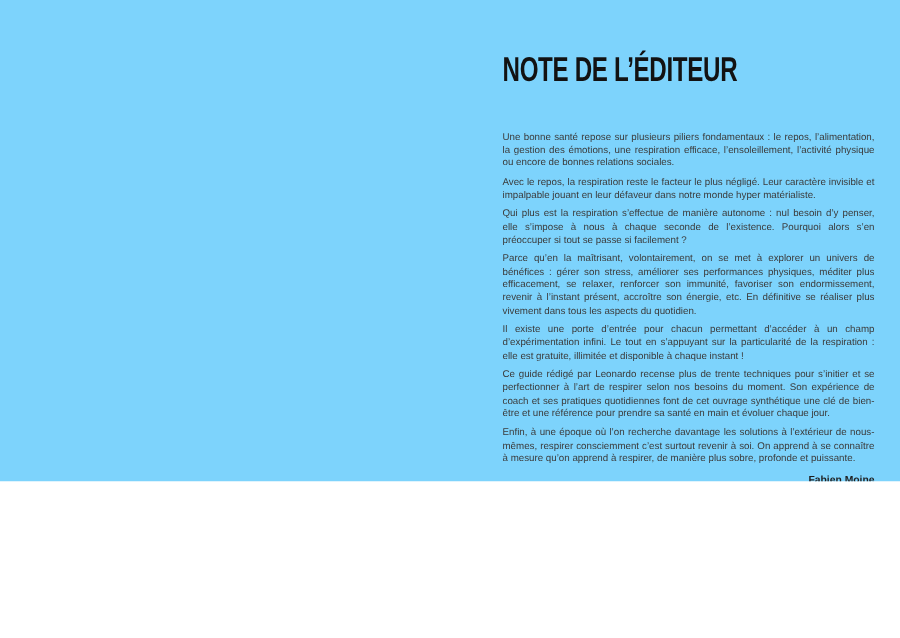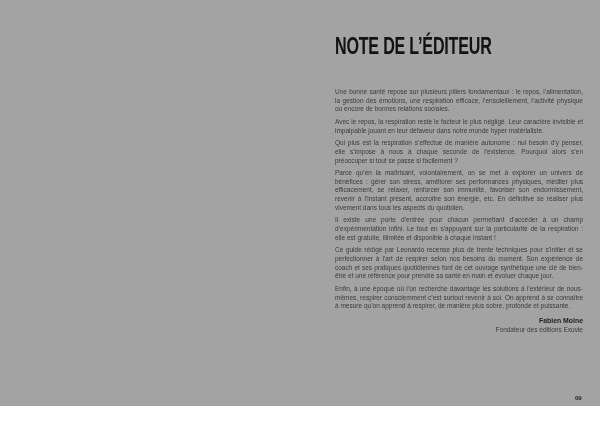--- a/index.html
+++ b/index.html
@@ -3,22 +3,22 @@
 <meta charset="utf-8">
 <style>
   html, body {
     margin: 0;
     padding: 0;
     background: #ffffff;
   }
   .spread {
     position: relative;
     width: 600px;
-    height: 406px;
-    background: #a3a3a3;
+    height: 321px;
+    background: #7dd3fc;
     overflow: hidden;
     font-family: "Liberation Sans", sans-serif;
   }
   .page-title {
     position: absolute;
     top: 33px;
     left: 335px;
     margin: 0;
     font-family: "Liberation Sans", sans-serif;
     font-size: 23px;

